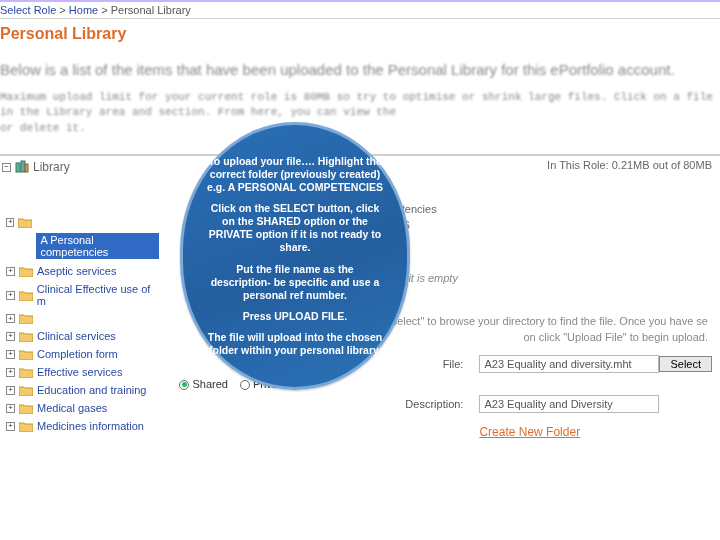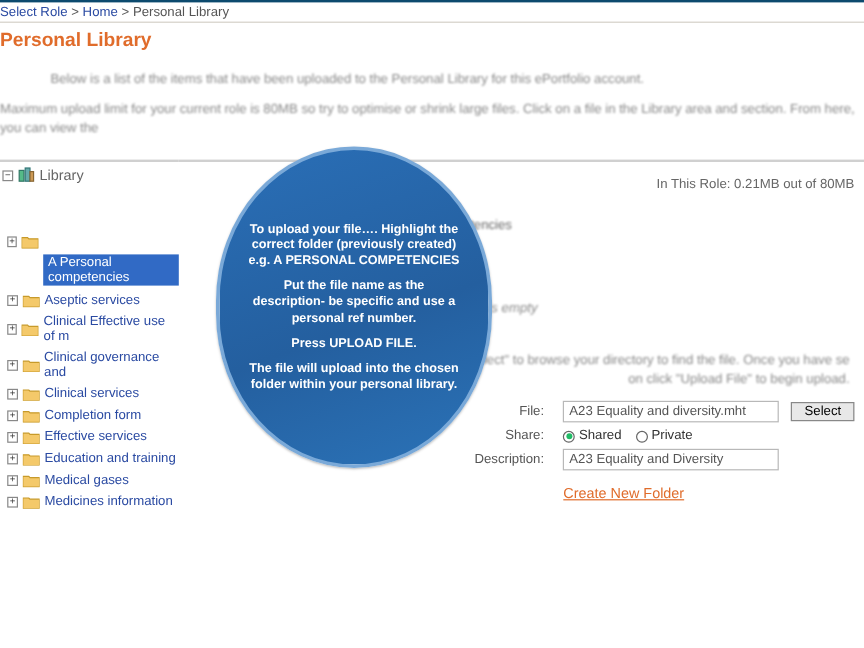--- a/index.html
+++ b/index.html
@@ -1,42 +1,42 @@
 <!DOCTYPE html>
 <html><head>
 <meta charset="utf-8">
 <style>
   * { box-sizing: border-box; margin: 0; padding: 0; }
   body { font-family: Arial, sans-serif; font-size: 11px; color: #333; background: #fff; width: 720px; height: 540px; overflow: hidden; position: relative; }
-  .topbar { border-top: 2px solid #0c4a6e; border-bottom: 1px solid #d4d0c8; padding: 2px 0 2px 0; font-size: 11px; color: #555; filter: blur(0.5px); }
+  .topbar { border-top: 2px solid #c4b5fd; border-bottom: 1px solid #d4d0c8; padding: 2px 0 2px 0; font-size: 11px; color: #555; filter: blur(0.5px); }
   .topbar a { color: #2a4aa2; text-decoration: none; }
   .page-title { font-size: 16px; color: #e06c2b; font-weight: bold; padding: 6px 0 6px 0; filter: blur(0.4px); }
-  .desc-area { padding: 10px 0 4px 0; font-size: 11px; color: #888; filter: blur(0.8px); line-height: 1.4; margin-left: 42px; }
-  .desc2 { padding: 6px 0 18px 0; font-size: 11px; color: #888; filter: blur(0.8px); line-height: 1.4; }
+  .desc-area { padding: 10px 0 4px 0; font-size: 15px; color: #888; filter: blur(0.8px); line-height: 1.4; }
+  .desc2 { padding: 6px 0 18px 0; font-size: 11px; color: #888; filter: blur(0.8px); line-height: 1.4; font-family: Liberation Mono, monospace; }
   .content-row { display: flex; position: relative; }
   .sidebar { width: 232px; border-top: 2px solid #d0d0d0; }
   .sidebar-header { display:flex; align-items:center; gap:4px; padding: 4px 0 4px 2px; font-size: 12px; color: #666; filter: blur(0.6px); }
   .tree { padding: 4px 0 0 6px; }
   .tree-item { display:flex; align-items:center; gap:4px; font-size:11px; color:#2a4aa2; padding: 3px 0; filter: blur(0.6px); }
   .tree-item.selected span.lbl { background:#316ac5; color:#fff; padding: 1px 4px; filter: none; margin-top: 48px; }
   .tree-item.selected { filter: none; }
   .expander { width:9px; height:9px; border:1px solid #888; display:inline-flex; align-items:center; justify-content:center; font-size:8px; line-height:1; color:#333; background:#fff; }
   .folder-icon { width:14px; height:11px; display:inline-block; }
   .folder-icon svg { width:14px; height:11px; display:block; }
   .right-pane { flex:1; position:relative; border-top: 2px solid #d0d0d0; padding-left: 20px; }
-  .quota { position:absolute; right:8px; top:13px; font-size:11px; color:#666; filter: blur(0.6px); }
+  .quota { position:absolute; right:8px; top:3px; font-size:11px; color:#666; filter: blur(0.6px); }
   .folder-meta { margin-top: 28px; margin-left: 160px; font-size:11px; color:#666; line-height:1.5; filter: blur(0.7px); }
   .folder-meta .ft { color:#333; }
   .del-note { margin: 22px 0 0 166px; font-size:11px; color:#888; font-style: italic; filter: blur(0.7px); }
   .upload-help { margin: 30px 0 0 20px; font-size:11px; color:#888; filter: blur(0.7px); line-height:1.4; text-align:right; padding-right:12px; }
   .upload-form { margin: 10px 0 0 0; padding: 0 8px 0 0; }
   .form-row { display:flex; align-items:center; margin: 5px 0; font-size:11px; }
   .form-row .flabel { width: 300px; text-align: right; padding-right: 16px; color:#555; filter: blur(0.5px); }
   .file-box { border:1px solid #b8b8b8; background:#fff; width: 180px; height:18px; padding:4px 4px; font-size:11px; color:#555; display:flex; align-items:center; filter: blur(0.5px); }
-  .select-btn { margin-left:10px; border:1px solid #888; background:#e8e8e8; padding:1px 10px; font-size:11px; filter: blur(0.5px); cursor:pointer; }
+  .select-btn { border:1px solid #888; background:#e8e8e8; padding:1px 10px; font-size:11px; filter: blur(0.5px); cursor:pointer; }
   .radio { display:inline-flex; align-items:flex-end; gap:3px; margin-right:12px; filter: blur(0.5px); }
   .radio-circ { width:10px; height:10px; border:1px solid #666; border-radius:50%; display:inline-flex; align-items:center; justify-content:center; }
   .radio-circ.filled::after { content:""; width:5px; height:5px; border-radius:50%; background:#2b6; }
   .desc-box { border:1px solid #b8b8b8; background:#fff; width: 180px; height:18px; padding:2px 4px; font-size:11px; color:#555; display:flex; align-items:center; filter: blur(0.5px); }
   .create-folder { margin: 12px 0 0 300px; font-size:12px; color:#e06c2b; font-weight:normal; filter: blur(0.6px); text-decoration: underline; }
   
   .callout { position:absolute; left: 180px; top: 122px; width: 230px; height: 268px; border-radius: 50% / 48%; background: linear-gradient(160deg,#2a6fb7 0%, #245f9f 55%, #2b73b8 100%); border: 3px solid #7aa9d8; box-shadow: 0 1px 2px rgba(0,0,0,.25); display:flex; flex-direction:column; align-items:center; justify-content:center; padding: 18px 22px; text-align:center; z-index: 50; }
   .callout p { color:#fff; font-size:10.5px; font-weight:bold; line-height:1.25; margin: 4px 0; }
   .root-icon { width:14px; height:14px; display:inline-block; }
 </style>
@@ -49,20 +49,21 @@
   <a>Home</a>
   <span>&gt;</span>
   <span>Personal Library</span>
 </div>
 
 <div class="page-title">Personal Library</div>
 
 <div class="desc-area">Below is a list of the items that have been uploaded to the Personal Library for this ePortfolio account.</div>
 <div class="desc2">
   <div>Maximum upload limit for your current role is 80MB so try to optimise or shrink large files. Click on a file in the Library area and section. From here, you can view the</div>
+  <div>or delete it.</div>
 </div>
 
 <div class="content-row">
   <div class="sidebar">
     <div class="sidebar-header">
       <span class="expander">−</span>
       <span class="root-icon">
         <svg viewBox="0 0 14 14">
             <rect x="1" y="3" width="4" height="9" fill="#5b8" stroke="#376"></rect>
             <rect x="6" y="1" width="4" height="11" fill="#6aa" stroke="#377"></rect>
@@ -99,21 +100,20 @@
           </span>
         <span>Clinical Effective use of m</span>
       </div>
       <div class="tree-item">
         <span class="expander">+</span>
         <span class="folder-icon">
             <svg viewBox="0 0 14 11">
               <path d="M0 2 h5 l1 1 h8 v8 h-14 z" fill="#f4c96a" stroke="#c79a2a"></path>
             </svg>
           </span>
-        <span>Clinical governance and</span>
       </div>
       <div class="tree-item">
         <span class="expander">+</span>
         <span class="folder-icon">
             <svg viewBox="0 0 14 11">
               <path d="M0 2 h5 l1 1 h8 v8 h-14 z" fill="#f4c96a" stroke="#c79a2a"></path>
             </svg>
           </span>
         <span>Clinical services</span>
       </div>
@@ -182,21 +182,20 @@
       <div>on click "Upload File" to begin upload.</div>
     </div>
 
     <div class="upload-form">
       <div class="form-row">
         <div class="flabel">File:</div>
         <div class="file-box">A23 Equality and diversity.mht</div>
         <button class="select-btn">Select</button>
       </div>
       <div class="form-row">
-        <div class="flabel">Share:</div>
         <label class="radio">
           <span class="radio-circ filled"></span>
           <span>Shared</span>
         </label>
         <label class="radio">
           <span class="radio-circ"></span>
           <span>Private</span>
         </label>
       </div>
       <div class="form-row">
@@ -204,16 +203,17 @@
         <div class="desc-box">A23 Equality and Diversity</div>
       </div>
     </div>
 
     <div class="create-folder">Create New Folder</div>
   </div>
 </div>
 
 <div class="callout">
   <p>To upload your file…. Highlight the correct folder (previously created) e.g. A PERSONAL COMPETENCIES</p>
+  <p>Click on the SELECT button, click on the SHARED option or the PRIVATE option if it is not ready to share.</p>
   <p>Put the file name as the description- be specific and use a personal ref number.</p>
   <p>Press UPLOAD FILE.</p>
   <p>The file will upload into the chosen folder within your personal library.</p>
 </div>
 
 </body></html>

